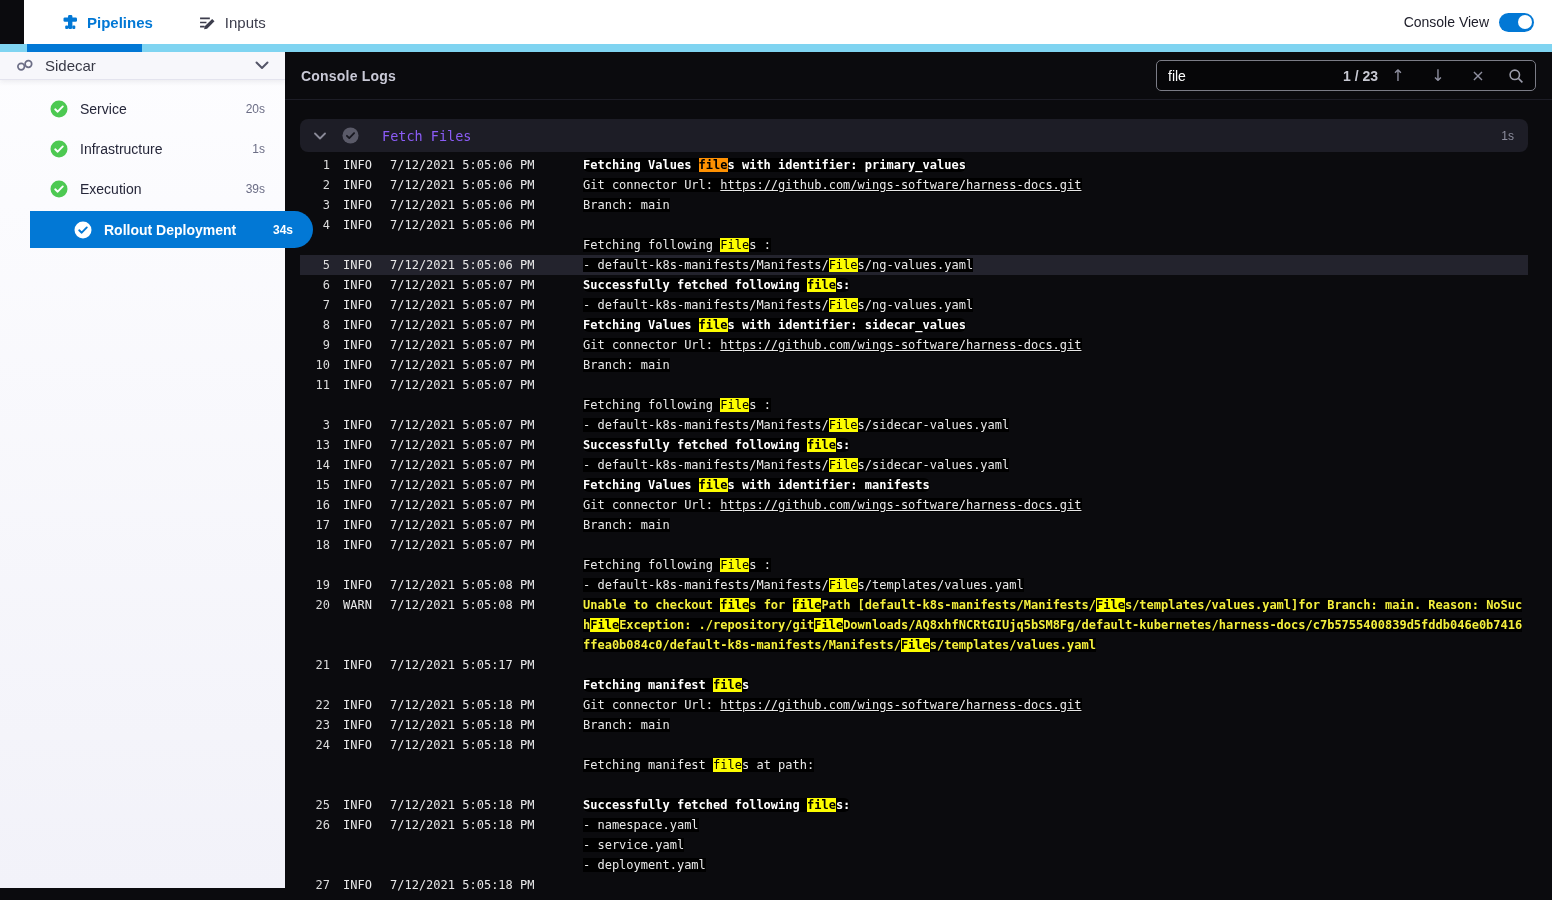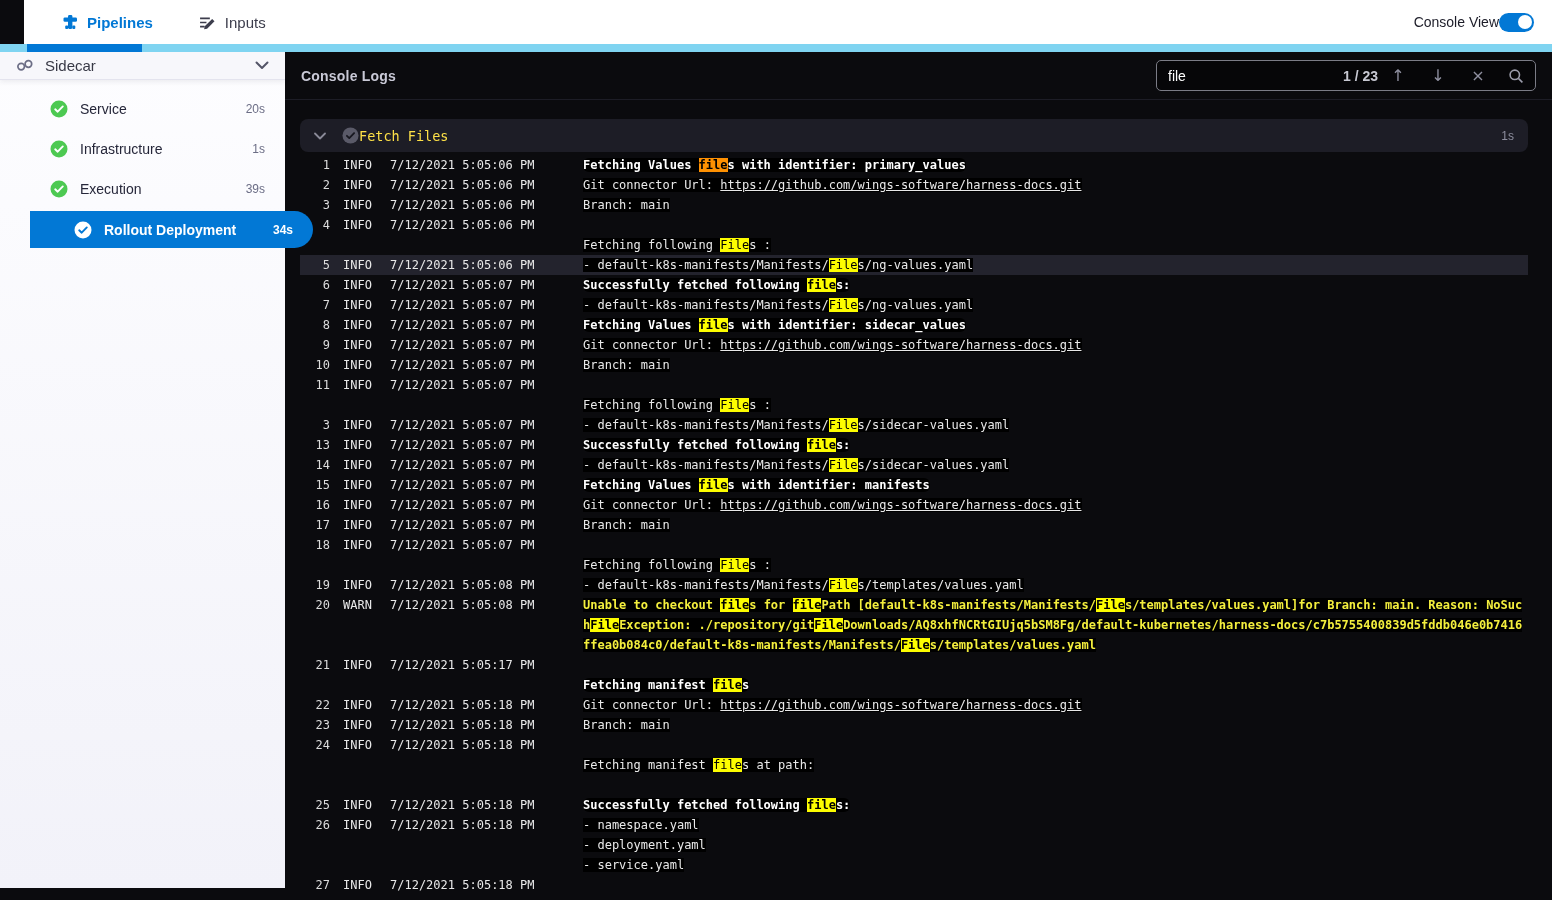--- a/index.html
+++ b/index.html
@@ -6,21 +6,21 @@
   html,body { width:1552px; height:900px; overflow:hidden; background:#0b0b0e;
     font-family:"Liberation Sans", sans-serif; }
   .screen { position:relative; width:1552px; height:900px; }
 
   
   .topbar { position:absolute; top:0; left:0; right:0; height:44px; background:#ffffff;
     display:flex; align-items:center; z-index:5;margin-left:24px; }
   .tab { display:flex; align-items:center; gap:9px; font-size:15px; cursor:pointer; }
   .tab-pipelines { margin-left:38px; color:var(--primary); font-weight:600; }
   .tab-inputs { margin-left:46px; color:#3c3d4c; font-weight:500; }
-  .console-view { margin-left:auto; margin-right:18px; display:flex; align-items:center; 
+  .console-view { margin-left:auto; margin-right:18px; display:flex; align-items:center; gap:10px;
     font-size:14px; color:#1c1c28; }
   .toggle { width:35px; height:19px; border-radius:10px; background:var(--primary); position:relative; cursor:pointer; }
   .toggle .knob { position:absolute; top:2.5px; right:2.5px; width:14px; height:14px; border-radius:50%; background:#fff; }
   .accent-strip { position:absolute; top:44px; left:0; right:0; height:8px; background:var(--accent); z-index:5; }
   .accent-active { position:absolute; top:0; left:27px; width:115px; height:8px; background:var(--primary); }
 
   
   .sidebar { position:absolute; top:52px; left:0; width:285px; bottom:12px;
     background:linear-gradient(#fdfdff, #f2f2f9); z-index:4; }
   .sidebar-header { height:28px; display:flex; align-items:center; gap:11px; padding:0 16px;
@@ -44,22 +44,22 @@
     background:#060608; display:flex; align-items:center; padding:0 11px; }
   .searchbox .query { font-size:14px; color:#ffffff; }
   .searchbox .pos { margin-left:auto; font-size:14px; font-weight:600; color:#c7c8d2; }
   .sbtn { width:40px; text-align:center; font-size:16px; color:#8f90a0; cursor:pointer; background:none;
     border:none; font-family:"DejaVu Sans", sans-serif; line-height:1; }
   .sbtn.mag { width:26px; display:flex; justify-content:flex-end; }
 
   .log-area { padding:19px 24px 0 15px; }
   .section-header { height:33px; background:#1d1d26; border-radius:8px; display:flex; align-items:center;
     padding:0 14px; margin-bottom:3px; }
-  .section-title { font-family:"DejaVu Sans Mono", monospace; font-size:13.5px;
-    color:#fde047; }
+  .section-title { margin-left:23px; font-family:"DejaVu Sans Mono", monospace; font-size:13.5px;
+    color:#8b5cf6; }
   .section-dur { margin-left:auto; font-size:12px; color:#8d8e9e; }
   .section-header .chev { cursor:pointer; }
   .section-header .status { margin-left:16px; }
 
   .log-row { display:flex; min-height:20px; line-height:20px;
     font-family:"DejaVu Sans Mono", monospace; font-size:12px; color:#e9e9e9; }
   .log-row.active { background:#23232d; }
   .ln { width:30px; text-align:right; flex-shrink:0; color:#dcdcdc; }
   .lv { width:42px; margin-left:13px; flex-shrink:0; }
   .tm { width:185px; margin-left:5px; flex-shrink:0; }
@@ -392,29 +392,29 @@
           <div class="log-row">
             <span class="ln">26</span>
             <span class="lv">INFO</span>
             <span class="tm">7/12/2021 5:05:18 PM</span>
             <span class="msg"><span class="msg-inner">- namespace.yaml</span></span>
           </div>
           <div class="log-row">
             <span class="ln"></span>
             <span class="lv"></span>
             <span class="tm"></span>
+            <span class="msg"><span class="msg-inner">- service.yaml</span></span>
+          </div>
+          <div class="log-row">
+            <span class="ln"></span>
+            <span class="lv"></span>
+            <span class="tm"></span>
             <span class="msg"><span class="msg-inner">- deployment.yaml</span></span>
           </div>
           <div class="log-row">
-            <span class="ln"></span>
-            <span class="lv"></span>
-            <span class="tm"></span>
-            <span class="msg"><span class="msg-inner">- service.yaml</span></span>
-          </div>
-          <div class="log-row">
             <span class="ln">27</span>
             <span class="lv">INFO</span>
             <span class="tm">7/12/2021 5:05:18 PM</span>
           </div>
         </div>
     </div>
   </main>
 
 </div>
 

